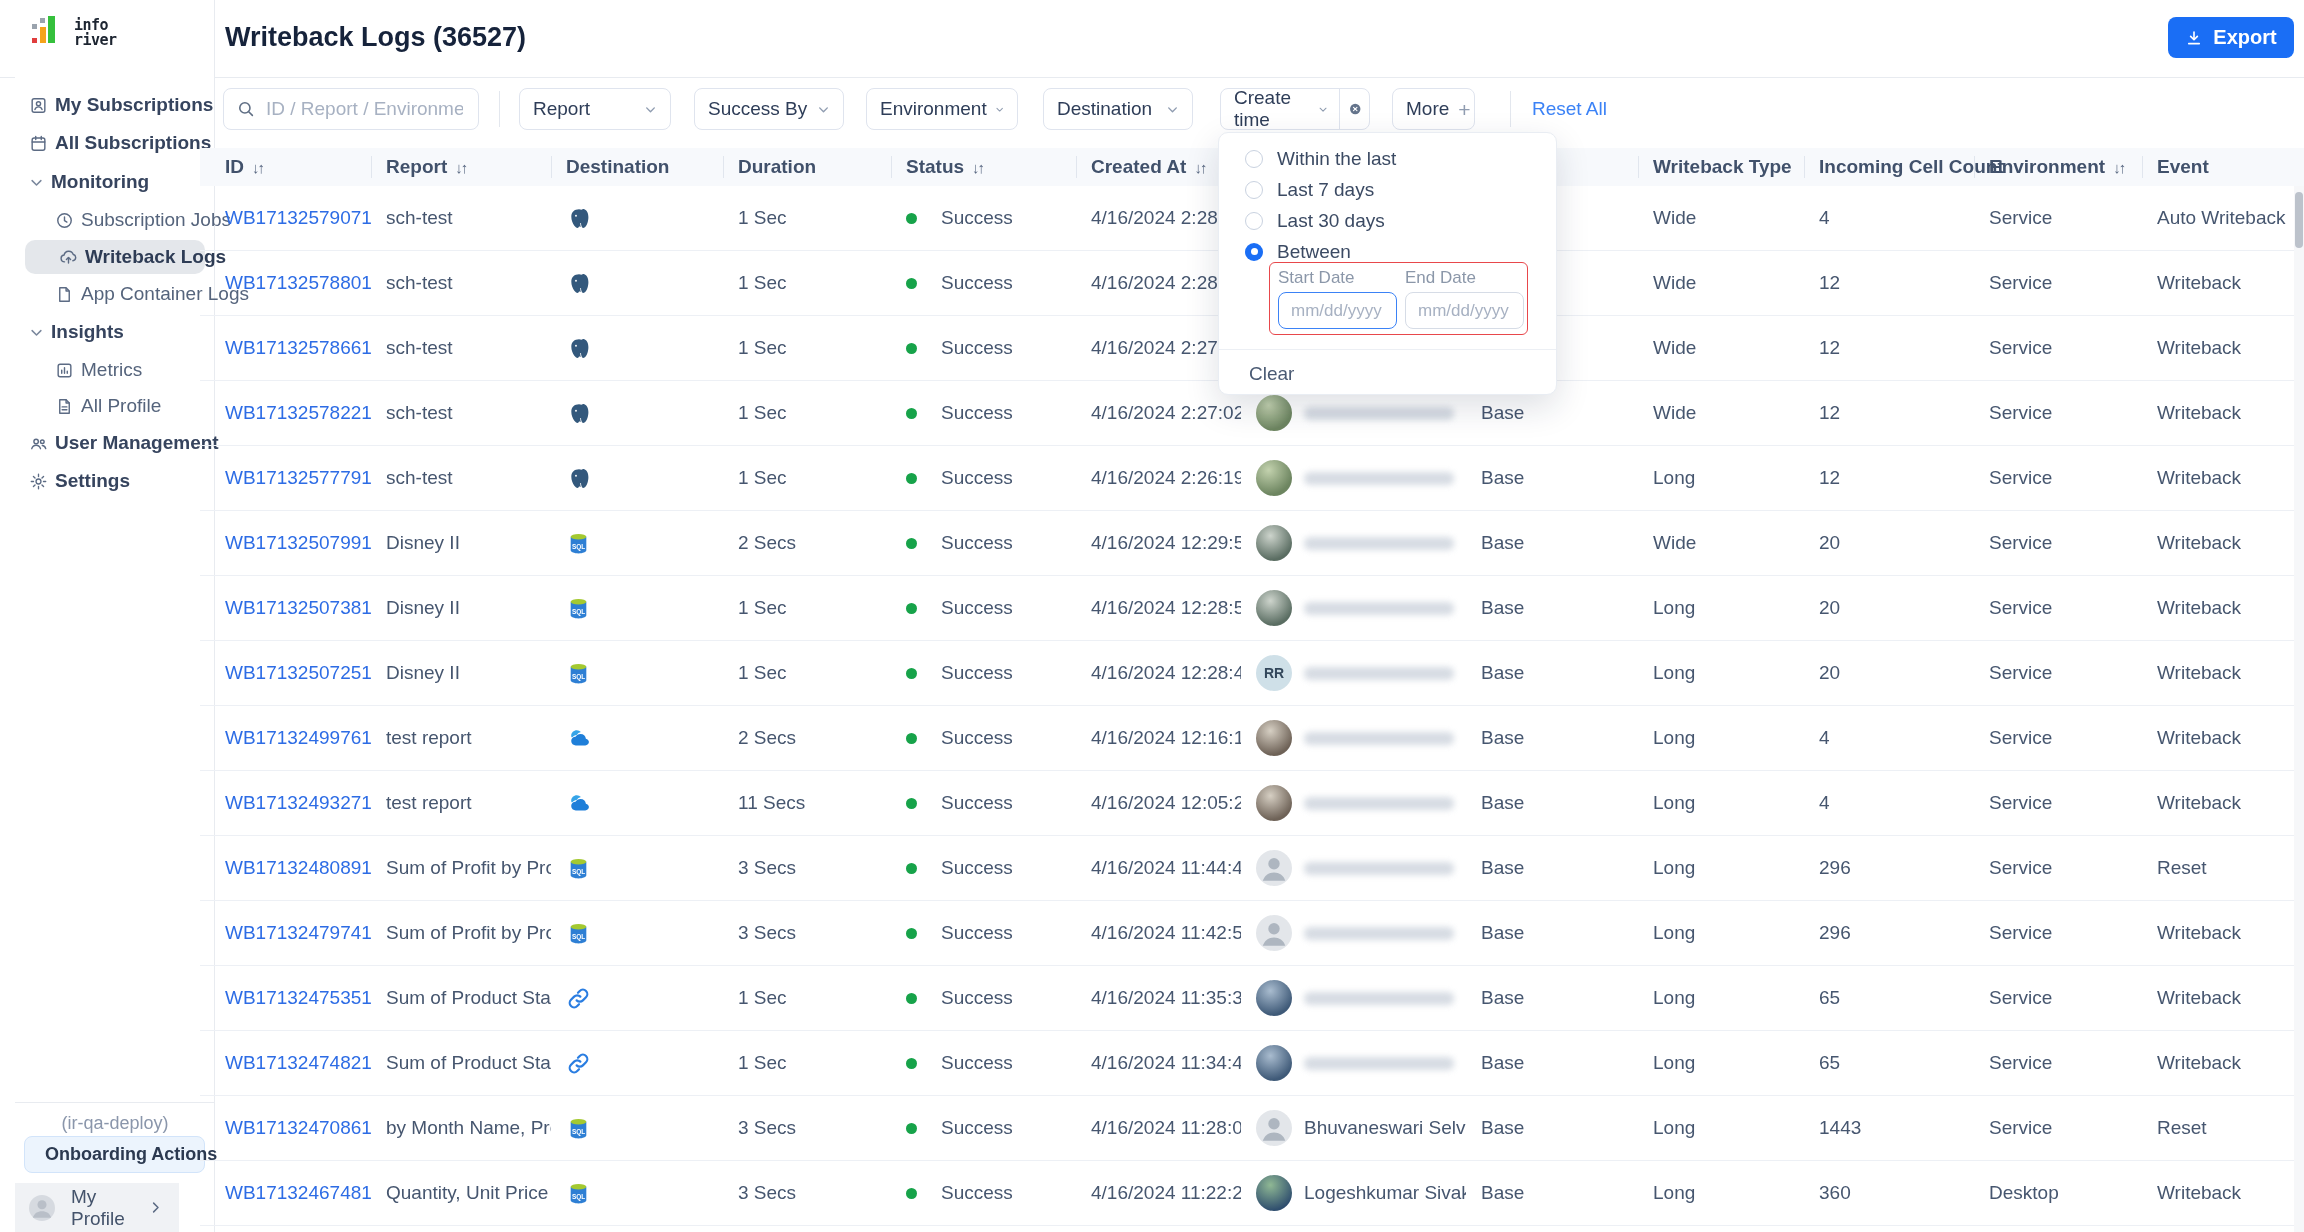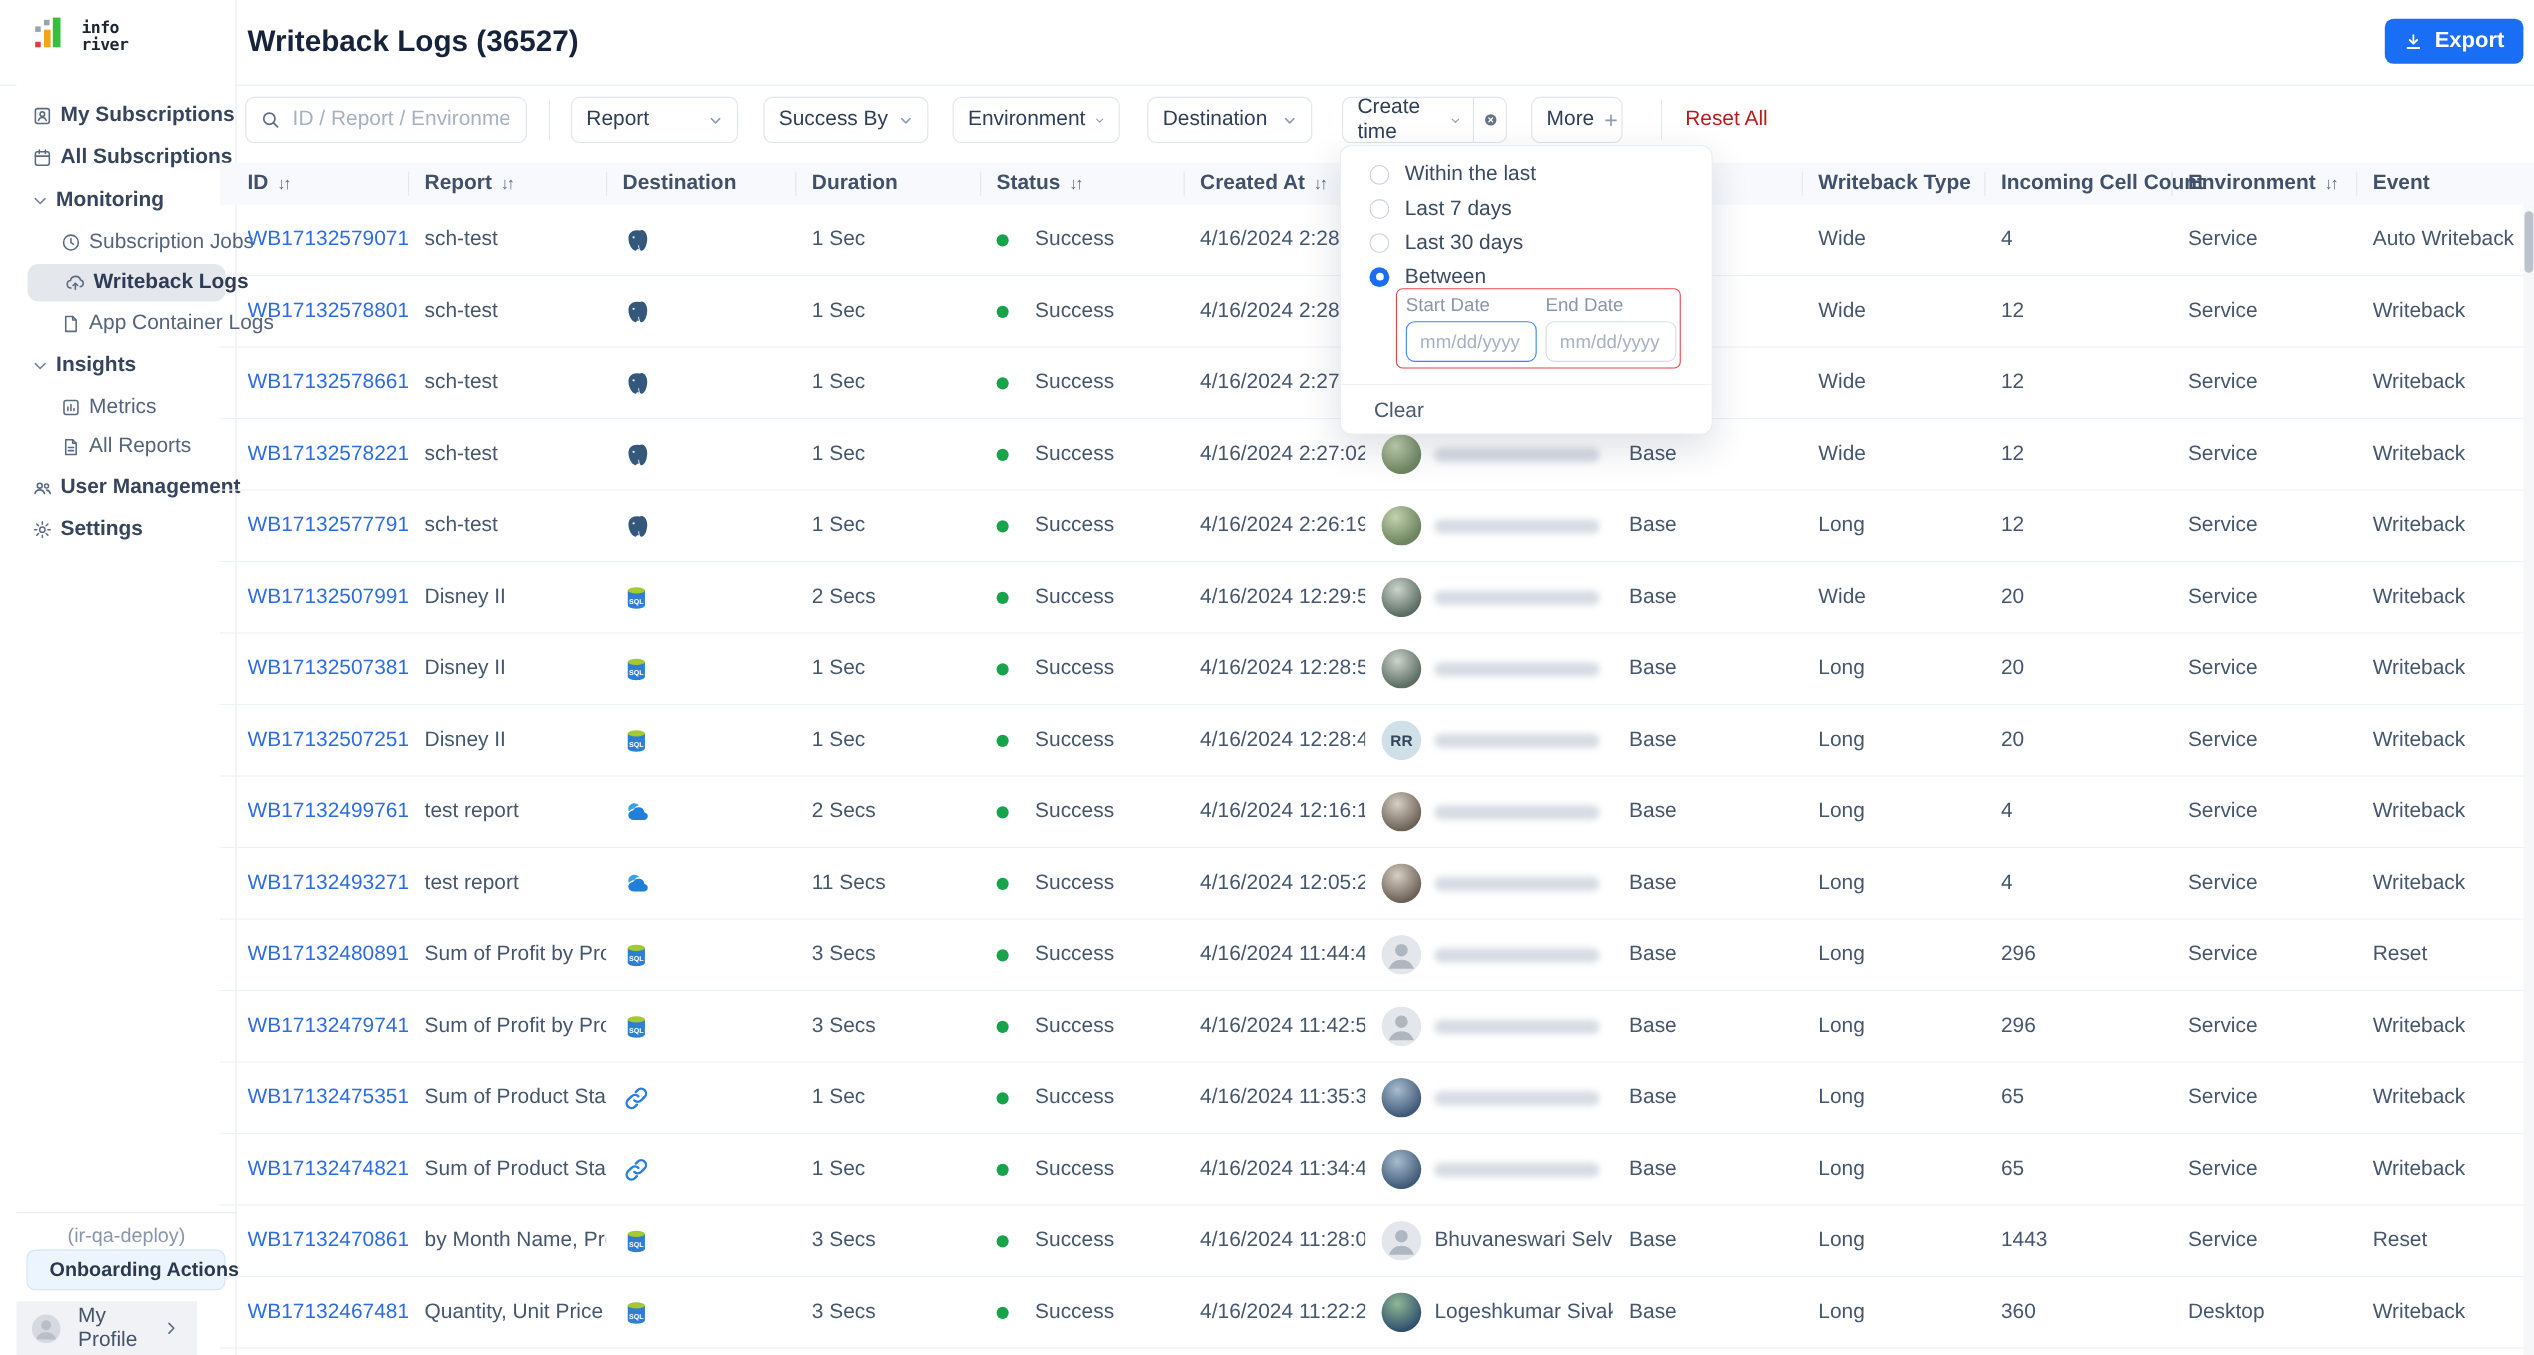--- a/index.html
+++ b/index.html
@@ -56,21 +56,21 @@
   .search-box input::placeholder{color:#a7b1c2;}
   .vsep{position:absolute;top:91px;height:36px;border-left:1px solid #e3e7ee;}
   .chip{position:absolute;top:88px;height:42px;border:1px solid #dfe4ee;border-radius:8px;background:#fff;box-sizing:border-box;
         display:flex;align-items:center;justify-content:space-between;padding:0 13px;font-size:19px;color:#2e3d58;cursor:pointer;}
   .chip .ic{width:13px;height:13px;color:#8f9cb0;display:inline-flex;margin-left:8px;}
   .chip .ic svg{width:100%;height:100%;}
   .chip .chip-divider{width:0;height:40px;border-left:1px solid #dfe4ee;margin-left:10px;}
   .chip .clear-ic{width:16px;height:16px;display:inline-flex;margin-left:9px;cursor:pointer;}
   .chip .clear-ic svg{width:100%;height:100%;}
   .plus-glyph{color:#8f9cb0;font-size:21px;margin-left:9px;line-height:1;}
-  .reset-all{position:absolute;left:1532px;top:98px;font-size:19px;color:#b91c1c;font-weight:500;cursor:pointer;}
+  .reset-all{position:absolute;left:1532px;top:98px;font-size:19px;color:#3b82f6;font-weight:500;cursor:pointer;}
 
   
   .thead{position:absolute;left:200px;top:148px;width:2104px;height:38px;background:#f7f9fc;display:grid;
          grid-template-columns:146px 180px 172px 168px 185px 165px 225px 172px 166px 170px 168px 162px;
          padding-left:25px;box-sizing:border-box;align-items:center;}
   .th{display:flex;align-items:center;gap:8px;font-size:19px;font-weight:700;color:#41516b;white-space:nowrap;height:22px;}
   .th.sep{border-left:1px solid #e1e6ee;padding-left:14px;}
   .sort{font-size:15px;color:#5d6c85;letter-spacing:-2px;font-weight:400;cursor:pointer;}
   .tbody{position:absolute;left:200px;top:186px;width:2104px;height:1046px;overflow:hidden;}
   .trow{display:grid;grid-template-columns:146px 180px 172px 168px 185px 165px 225px 172px 166px 170px 168px 162px;
@@ -217,21 +217,21 @@
           <span class="nav-label">Metrics</span>
         </div>
         <div class="nav-row subitem">
           <span class="ic">
             <svg viewBox="0 0 24 24" fill="none" stroke="currentColor" stroke-width="1.8" stroke-linecap="round" stroke-linejoin="round">
               <path d="M6 3.5h8l4 4v13H6z"></path>
               <path d="M14 3.5v4h4"></path>
               <path d="M9 12.5h6M9 16h6"></path>
             </svg>
           </span>
-          <span class="nav-label">All Reports</span>
+          <span class="nav-label">All Profile</span>
         </div>
         <div class="nav-row item">
           <span class="ic">
             <svg viewBox="0 0 24 24" fill="none" stroke="currentColor" stroke-width="1.8" stroke-linecap="round">
               <circle cx="9" cy="9.5" r="2.8"></circle>
               <path d="M3.5 18.5c.9-2.8 3-4.2 5.5-4.2s4.6 1.4 5.5 4.2"></path>
               <circle cx="16.8" cy="9.8" r="2.3"></circle>
               <path d="M16.8 14.6c2.2.1 3.6 1.4 4.3 3.9"></path>
             </svg>
           </span>

